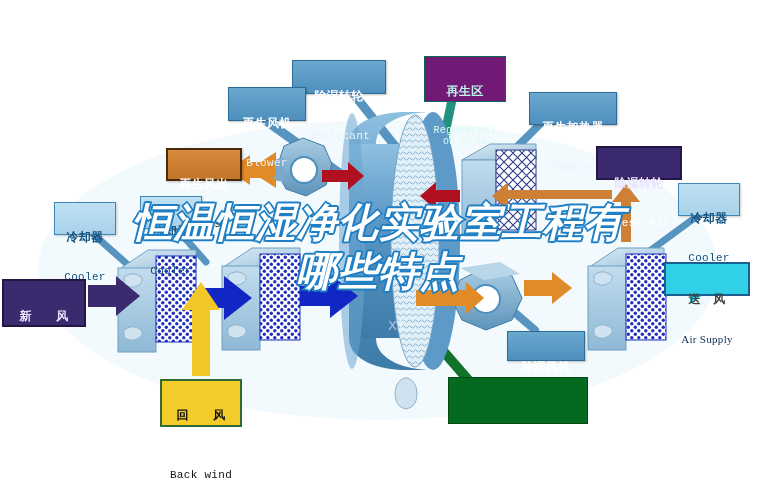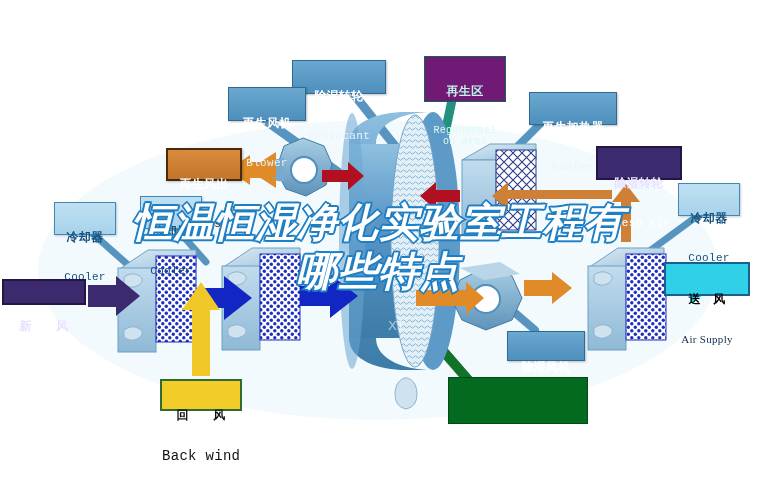--- a/index.html
+++ b/index.html
@@ -45,21 +45,21 @@
   .teal .cn{color:#bff4ea;}
   .teal .en{color:#d9fbf4;}
 
   
   .dgreen{background:#046a1f;border:1px solid #024a15;color:#b9ffcc;}
   .dgreen .cn{color:#9dffbe;}
   .dgreen .en{color:#b6ffd0;}
 
   
   .cyan{background:#2fd0e8;border:2px solid #1b5f8e;color:#10355c;}
-  .cyan .cn{color:#000000;}
+  .cyan .cn{color:#404040;}
   .cyan .en{color:#0d2f52;font-family:Liberation Serif, serif;}
 
   
   .yellow{background:#f2cd2a;border:2px solid #2f6b33;color:#101010;}
   .yellow .cn{color:#111111;}
   .yellow .en{color:#111111;}
 
   
   #headline{position:absolute;left:0;top:198px;width:757px;text-align:center;
             font-family:"DejaVu Sans","Liberation Sans",sans-serif;
@@ -273,38 +273,38 @@
   <div class="lbl pale" style="left:54px;top:202px;width:62px;height:33px;padding-top:1px;font-size:12px;">
     <span class="cn">冷却器</span>
     <span class="en" style="font-size:11px;">Cooler</span>
   </div>
 
   <div class="lbl pale" style="left:140px;top:196px;width:62px;height:33px;padding-top:1px;font-size:12px;">
     <span class="cn">冷却器</span>
     <span class="en" style="font-size:11px;">Cooler</span>
   </div>
 
-  <div class="lbl purple" style="left:2px;top:279px;width:84px;height:26px;padding-top:12px;font-size:12px;">
+  <div class="lbl purple" style="left:2px;top:279px;width:84px;height:48px;padding-top:2px;font-size:12px;">
     <span class="cn">新　　风</span>
     <span class="en" style="font-size:11px;">Fresh Air</span>
   </div>
 
   <div class="lbl cyan" style="left:664px;top:262px;width:86px;height:34px;padding-top:2px;font-size:12px;">
     <span class="cn">送　风</span>
     <span class="en" style="font-size:11px;">Air Supply</span>
   </div>
 
   <div class="lbl sky" style="left:507px;top:331px;width:78px;height:30px;padding-top:2px;font-size:12px;">
     <span class="cn">除湿风机</span>
     <span class="en" style="font-size:11px;">Blower</span>
   </div>
 
-  <div class="lbl yellow" style="left:160px;top:379px;width:82px;height:32px;padding-top:1px;font-size:12px;">
+  <div class="lbl yellow" style="left:160px;top:379px;width:82px;height:48px;padding-top:1px;font-size:12px;">
     <span class="cn">回　　风</span>
-    <span class="en" style="font-size:14px;">Back wind</span>
+    <span class="en" style="font-size:11px;margin-top:20px;">Back wind</span>
   </div>
 
   <div class="lbl dgreen" style="left:448px;top:377px;width:140px;height:47px;padding-top:2px;font-size:12px;">
   </div>
 
   <div id="headline">
     <span>恒温恒湿净化实验室工程有</span>
     <span>哪些特点</span>
   </div>
 

